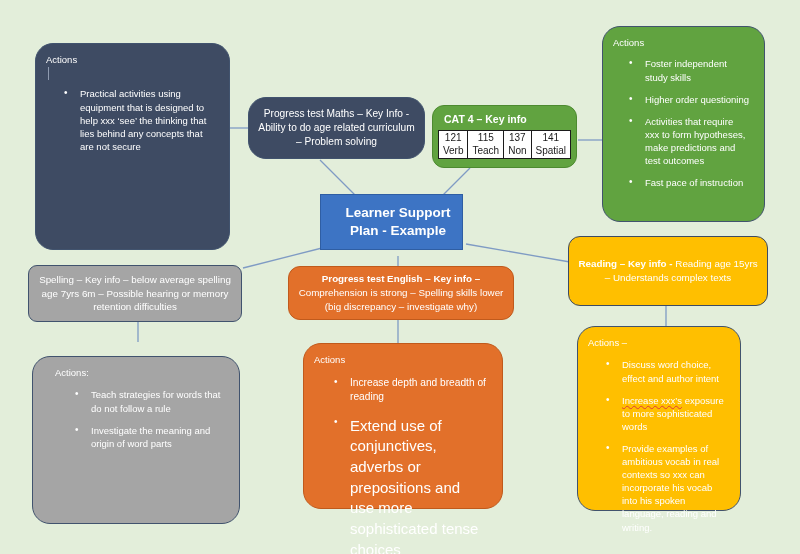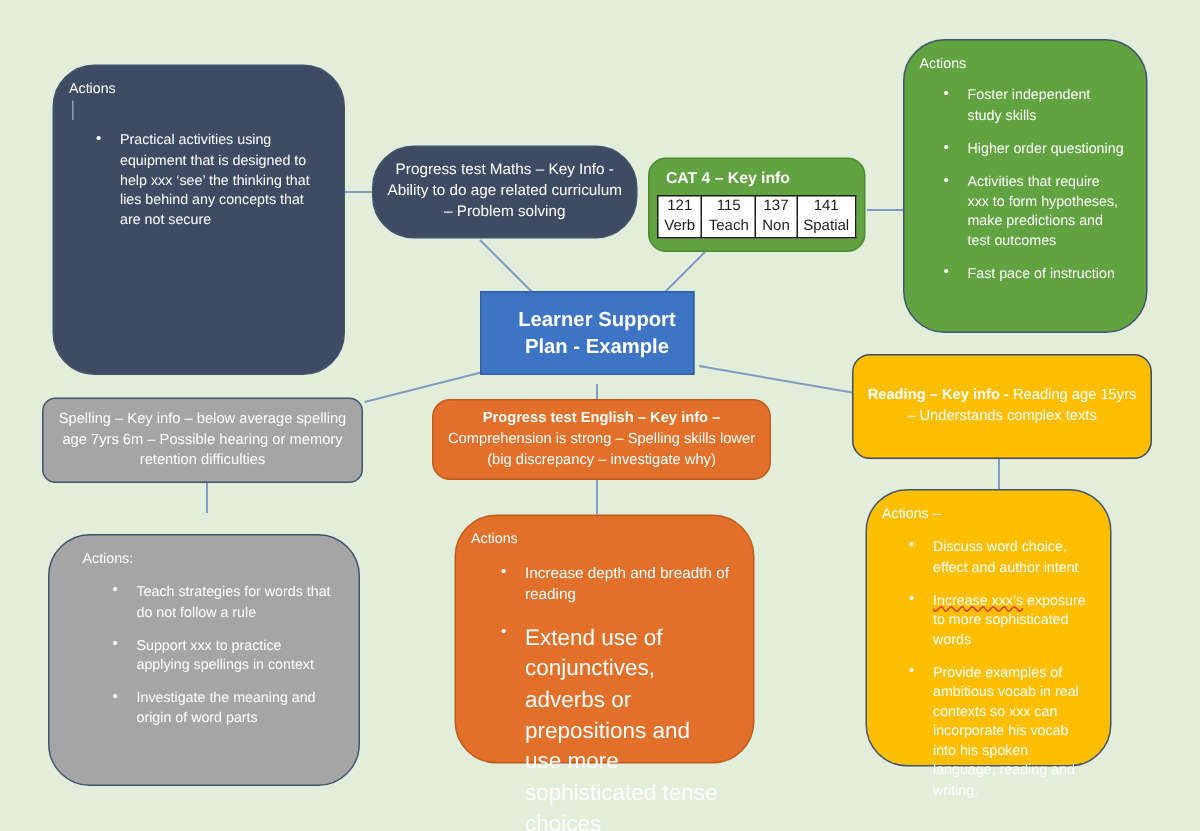--- a/index.html
+++ b/index.html
@@ -27,21 +27,21 @@
     height: 554px;
     z-index: 1;
   }
   .node {
     position: absolute;
     box-sizing: border-box;
     z-index: 2;
     border: 1px solid #41536e;
     color: #ffffff;
   }
-  .rounded-lg { border-radius: 28px; }
+  .rounded-lg { border-radius: 18px; }
   .rounded-md { border-radius: 12px; }
   .rounded-sm { border-radius: 9px; }
   .sharp { border-radius: 0; padding-left: 13px; }
 
   .fill-navy  { background: #3e4b63; }
   .fill-green { background: #61a340; }
   .fill-blue  { background: #3d74c4; }
   .fill-orange{ background: #e2702a; }
   .fill-grey  { background: #a5a5a5; }
   .fill-amber { background: #ffbf00; }
@@ -207,21 +207,20 @@
   </div>
 
   <div class="node fill-grey rounded-sm centered-text hdr-text-sm" style="left:28px; top:265px; width:214px; height:57px; padding:0 6px;">
     <span>Spelling – Key info – below average spelling age 7yrs 6m – Possible hearing or memory retention difficulties</span>
   </div>
 
   <div class="node fill-grey rounded-lg box-pad" style="left:32px; top:356px; width:208px; height:168px;padding-left:22px;">
     <div class="actions-head">Actions:</div>
     <ul class="bullets" style="padding-left:36px; margin-top:10px;">
       <li>Teach strategies for words that do not follow a rule</li>
-      <li>Support xxx to practice applying spellings in context</li>
       <li>Investigate the meaning and origin of word parts</li>
     </ul>
   </div>
 
   <div class="node fill-orange rounded-md centered-text hdr-text-sm" style="left:288px; top:266px; width:226px; height:54px; padding:0 7px; border-color:#c05a1c;">
     <span>
       <span class="bold">Progress test English – Key info –</span>
       <span>Comprehension is strong – Spelling skills lower (big discrepancy – investigate why)</span>
     </span>
   </div>

